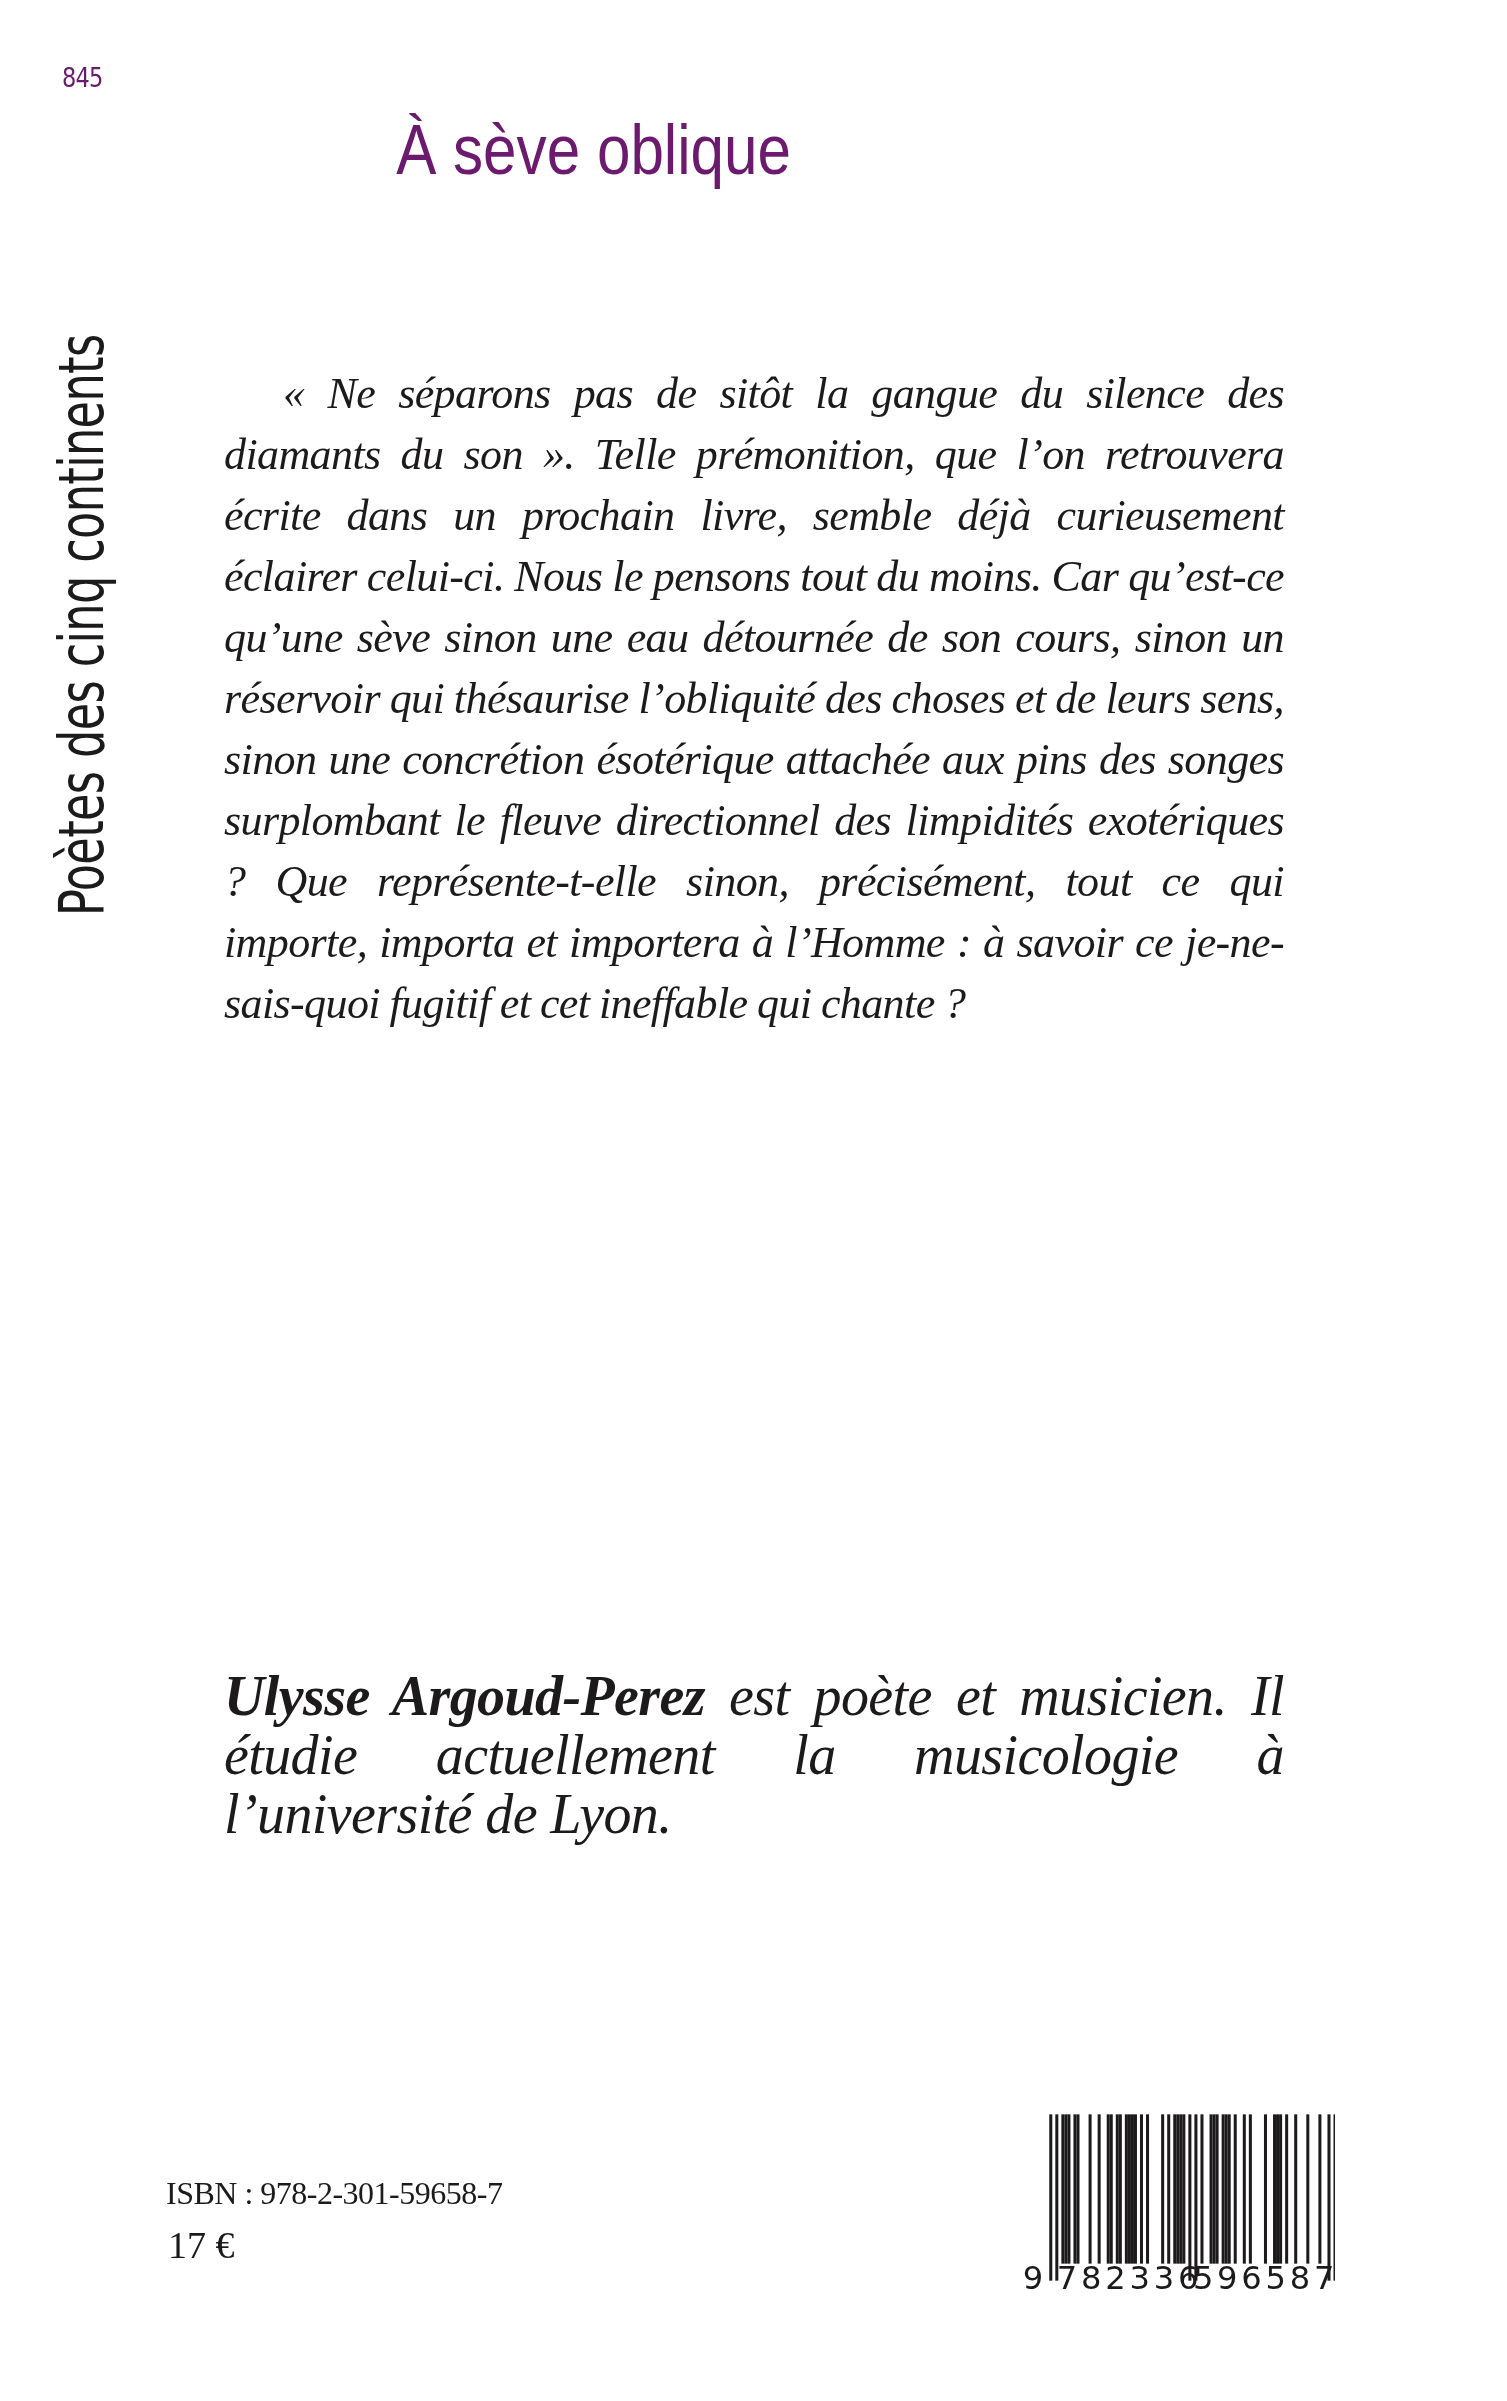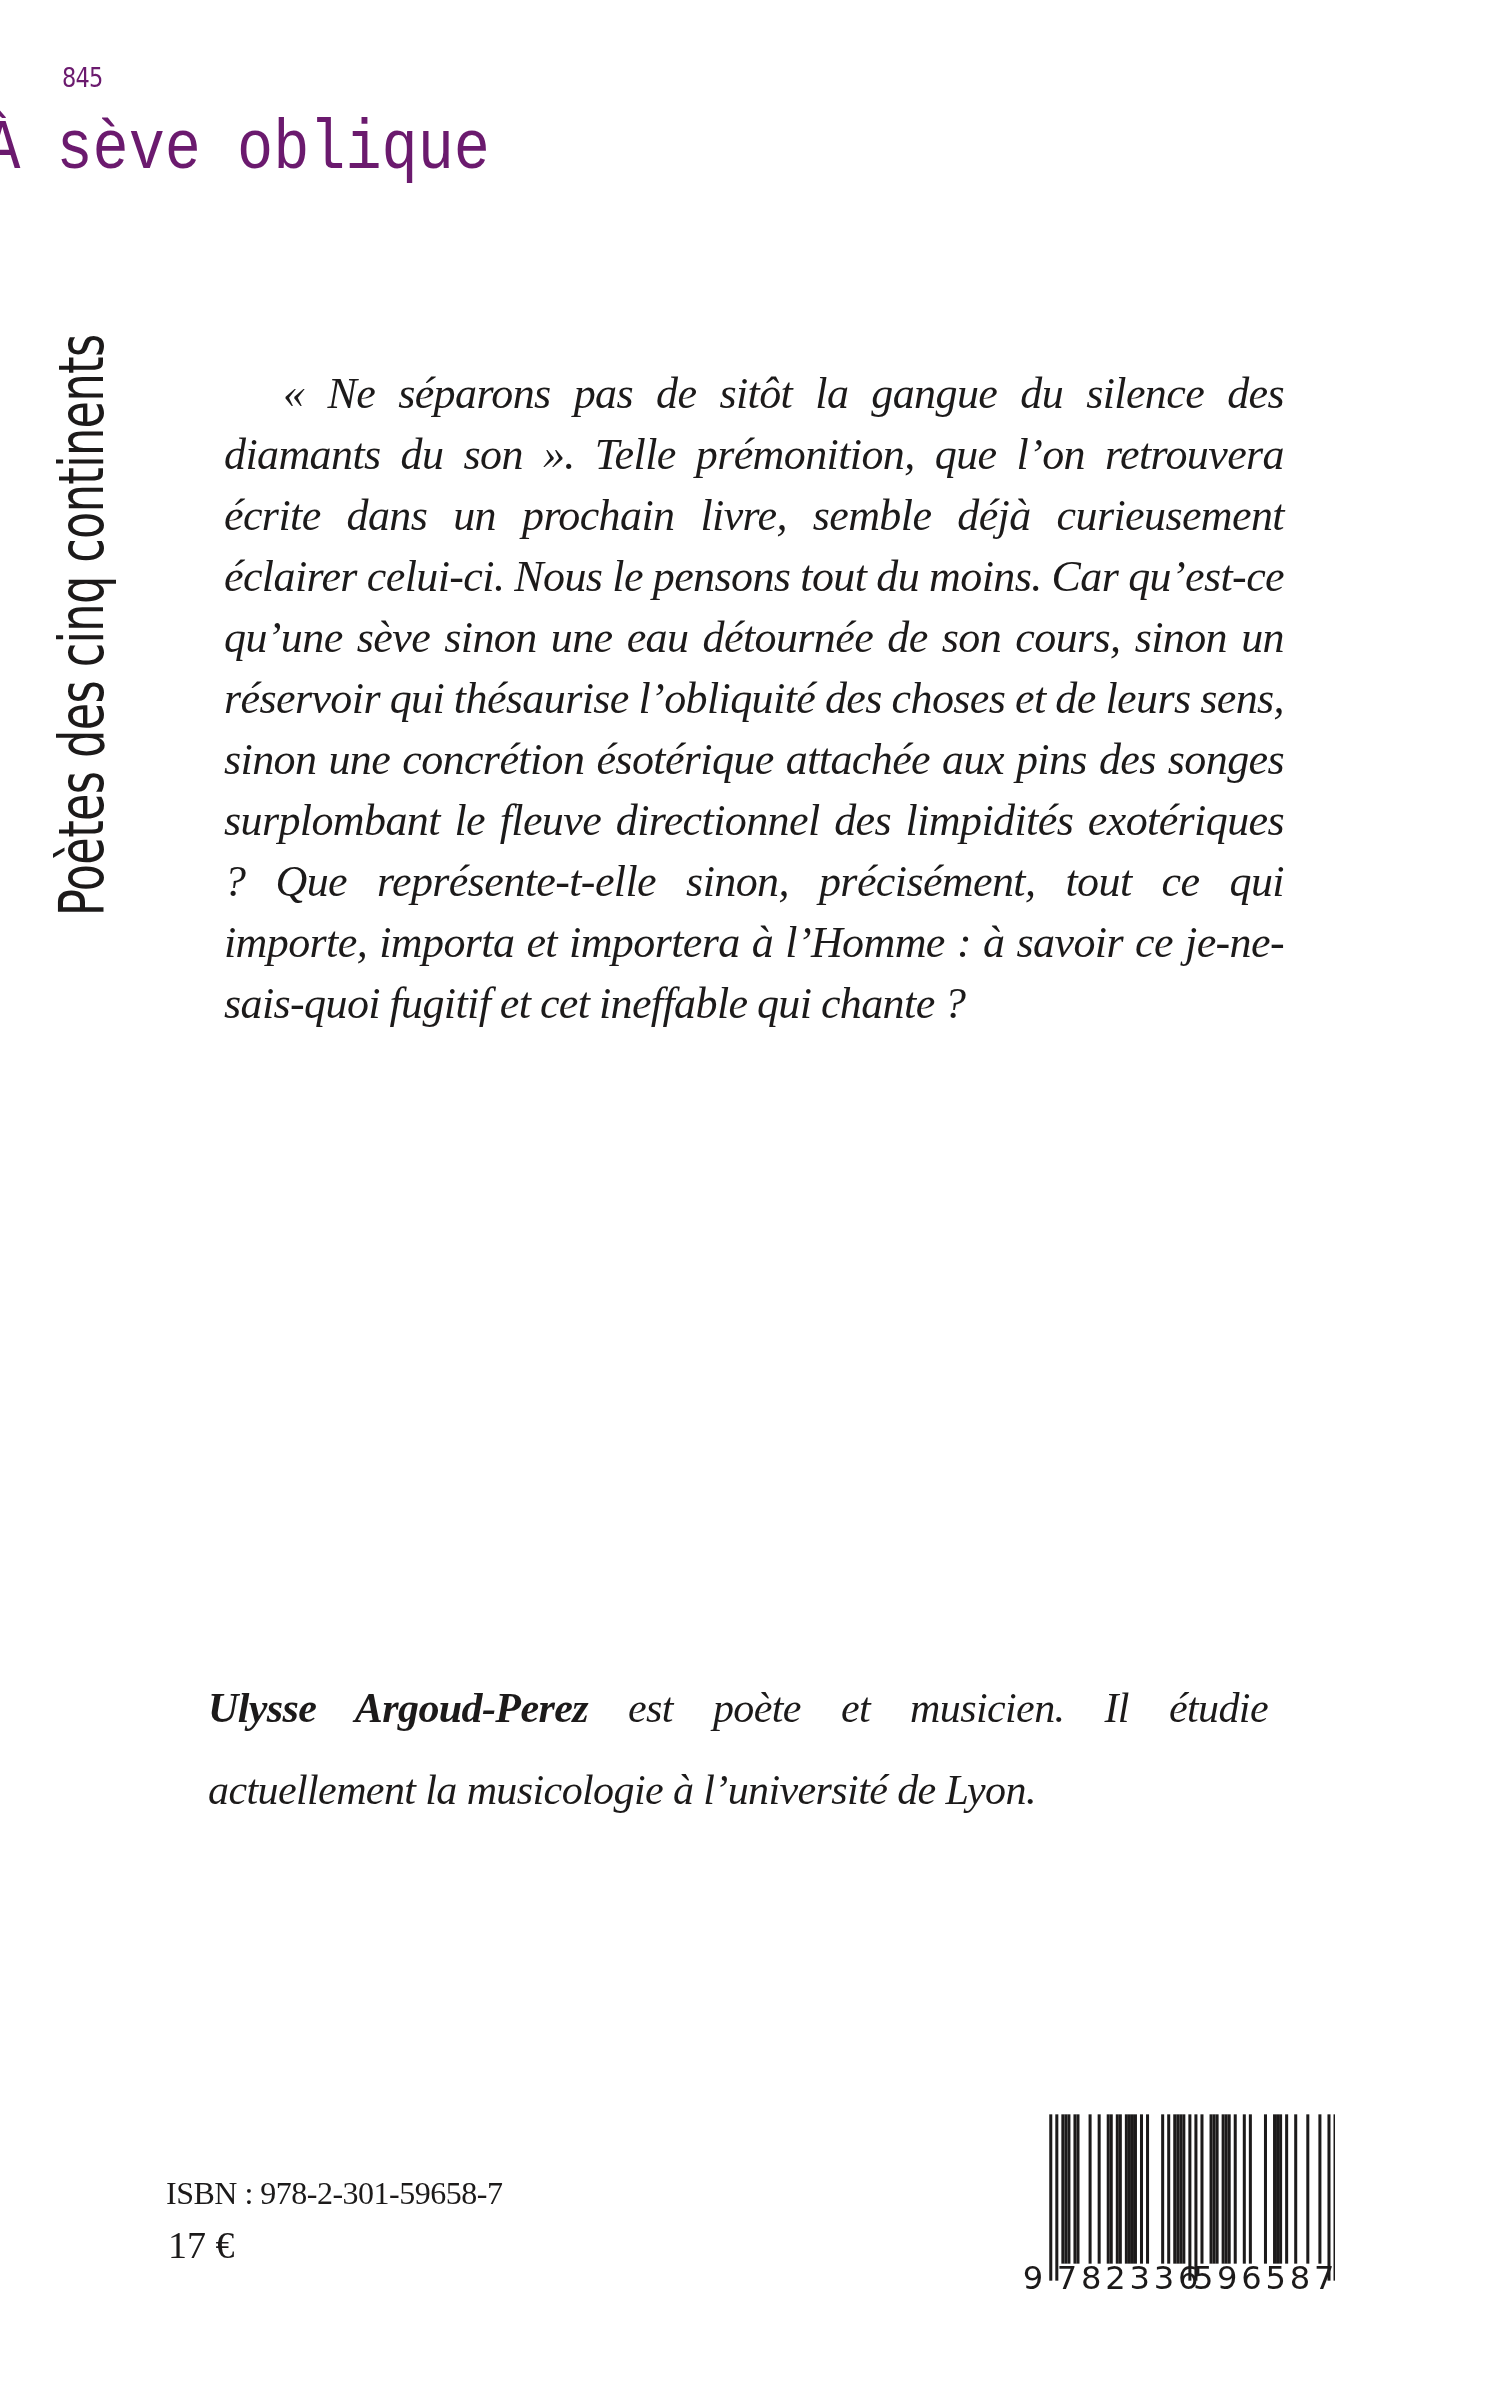--- a/index.html
+++ b/index.html
@@ -42,21 +42,22 @@
     .series-name span {
       display: inline-block;
       transform: scaleX(0.72);
       transform-origin: left center;
     }
     .book-title {
       position: absolute;
       left: 0;
       width: 1244px;
       top: 115px;
-      font-family: Liberation Mono, monospace;
+      text-align: center;
+      font-family: Liberation Sans, sans-serif;
       font-size: 70px;
       color: #6b1a6e;
       line-height: 1;
     }
     .book-title span {
       display: inline-block;
       transform: scaleX(0.86);
       margin-left: -57px;
     }
     .blurb {
@@ -70,25 +71,25 @@
       letter-spacing: -0.6px;
       word-spacing: -0.9px;
       font-style: italic;
     }
     .blurb p {
       margin: 0;
       text-indent: 59px;
     }
     .bio {
       position: absolute;
-      left: 208px;
+      left: 224px;
       top: 1667px;
       width: 1060px;
-      font-size: 42px;
-      line-height: 82px;
+      font-size: 56px;
+      line-height: 59px;
       font-style: italic;
       text-align: justify;
       letter-spacing: -0.6px;
     }
     .bio p { margin: 0; }
     .bio .author-name {
       font-weight: bold;
     }
     .isbn {
       position: absolute;

